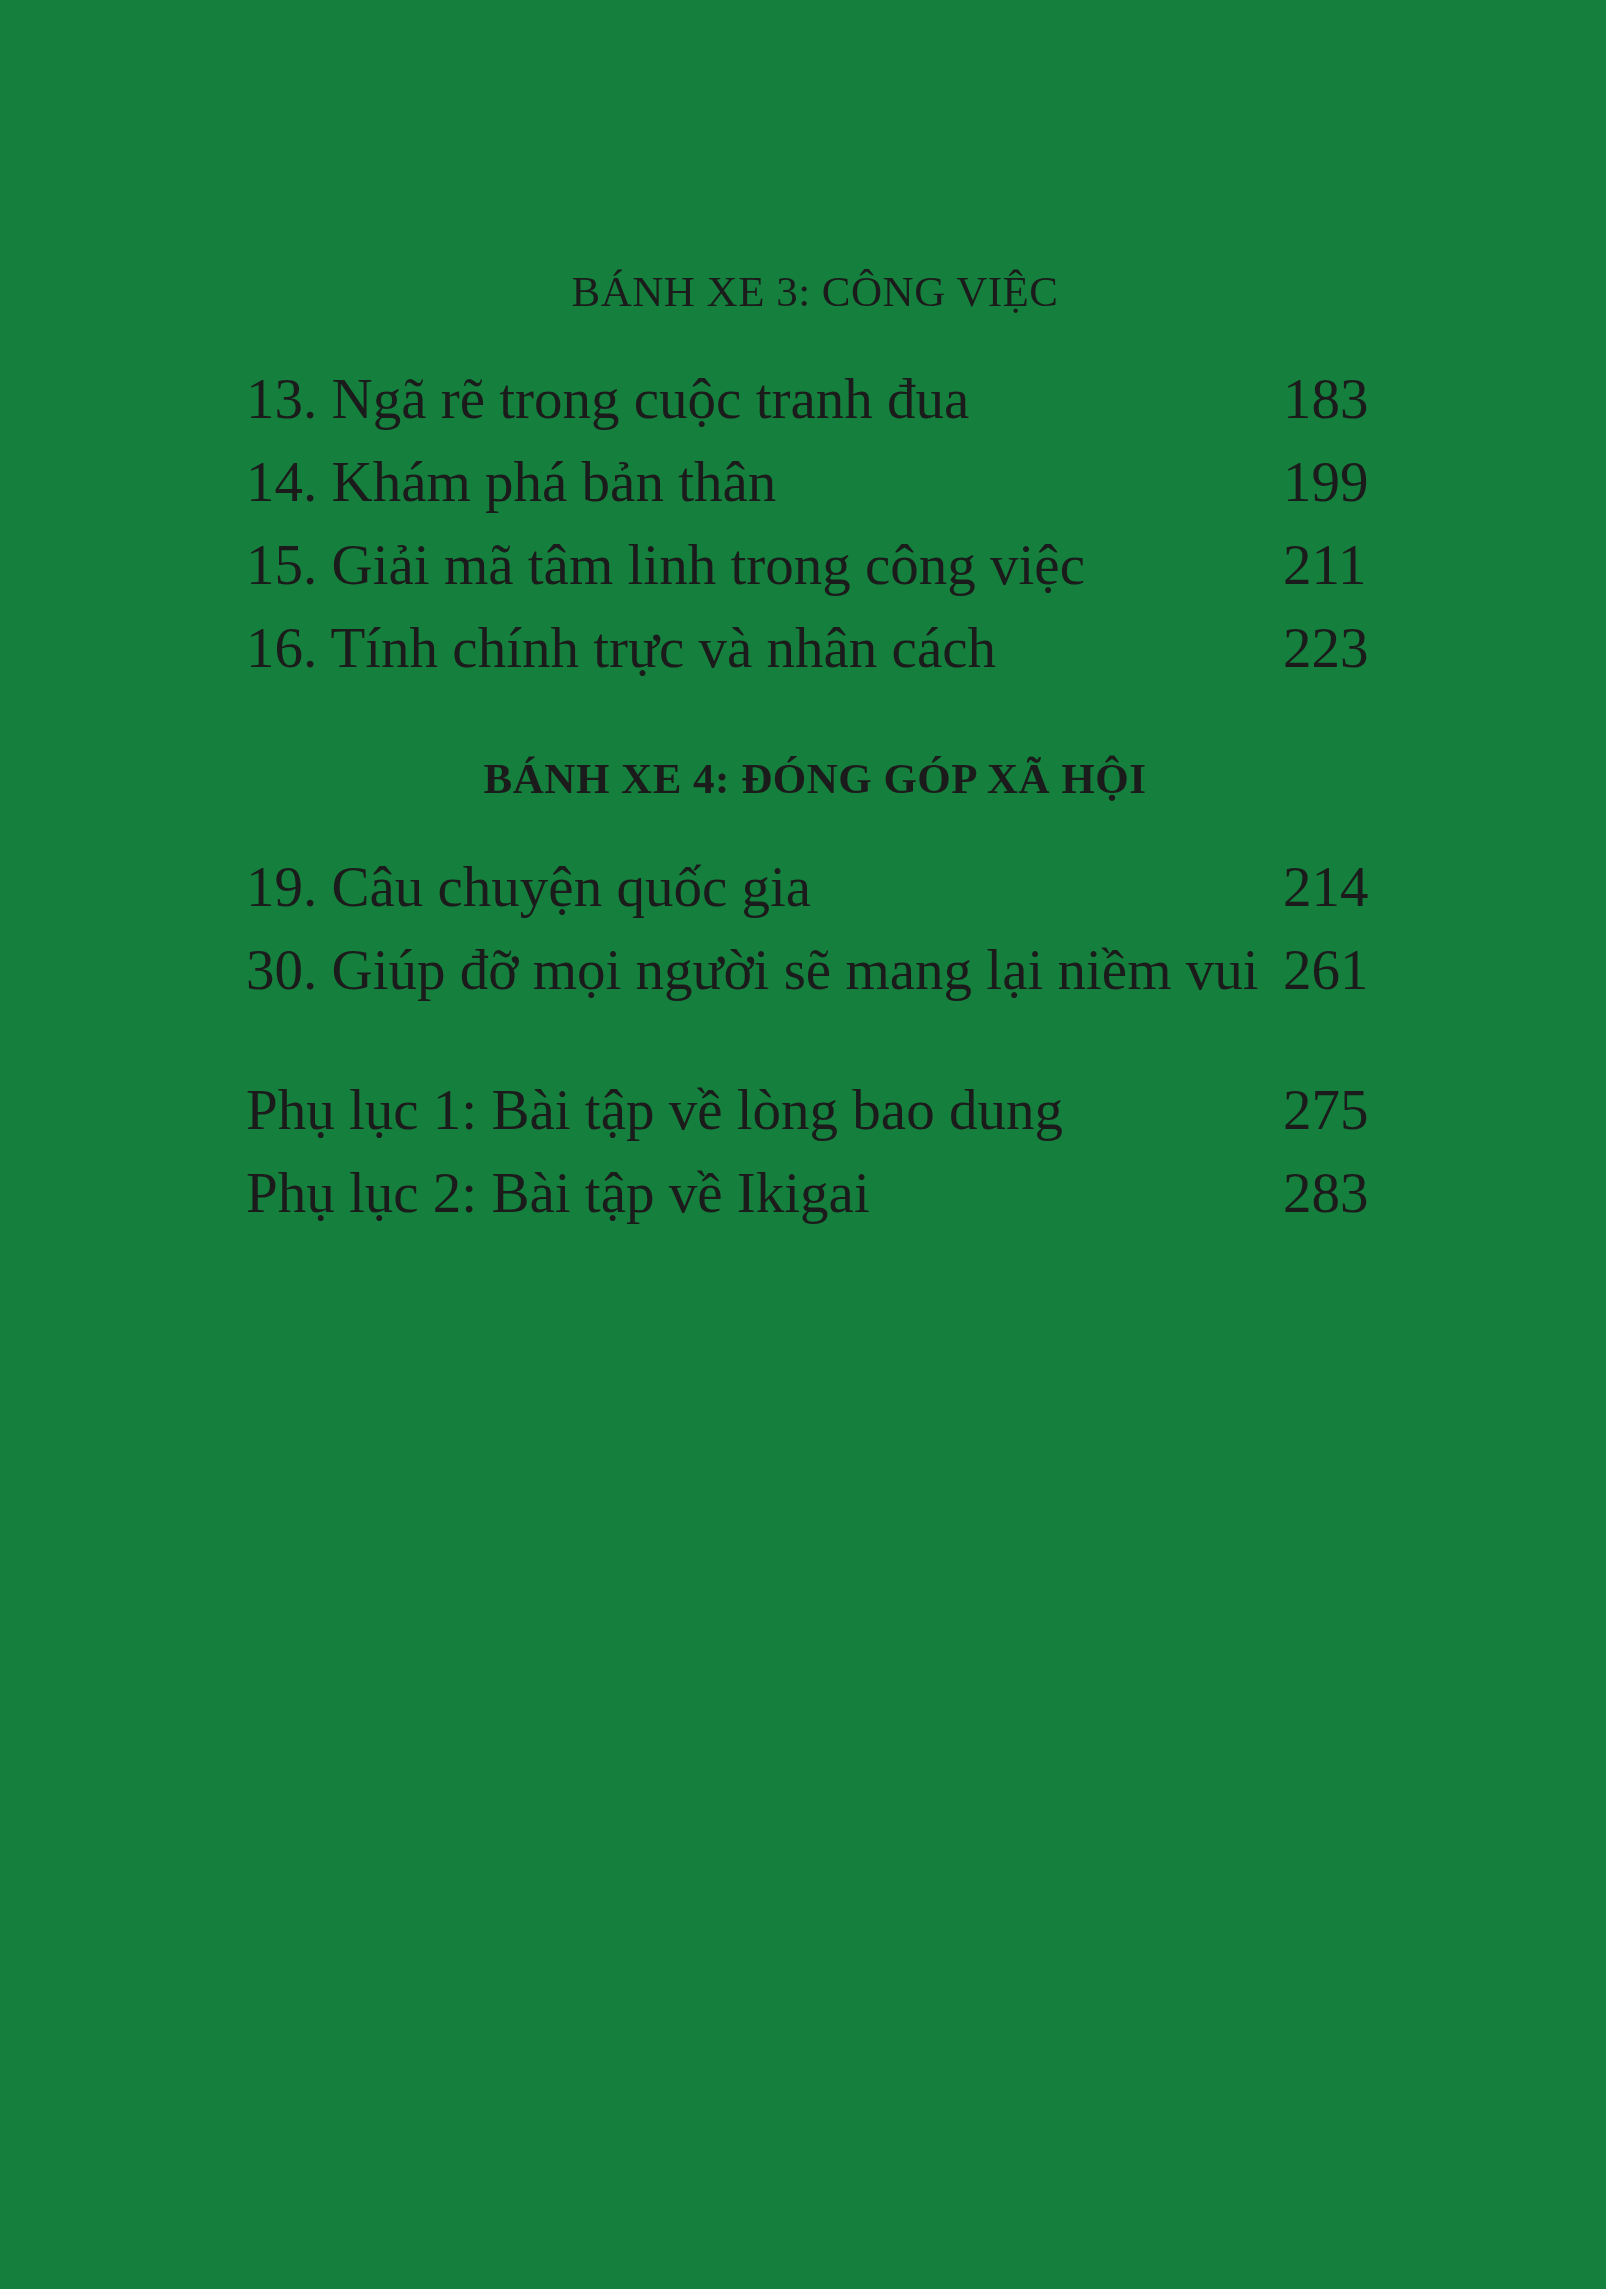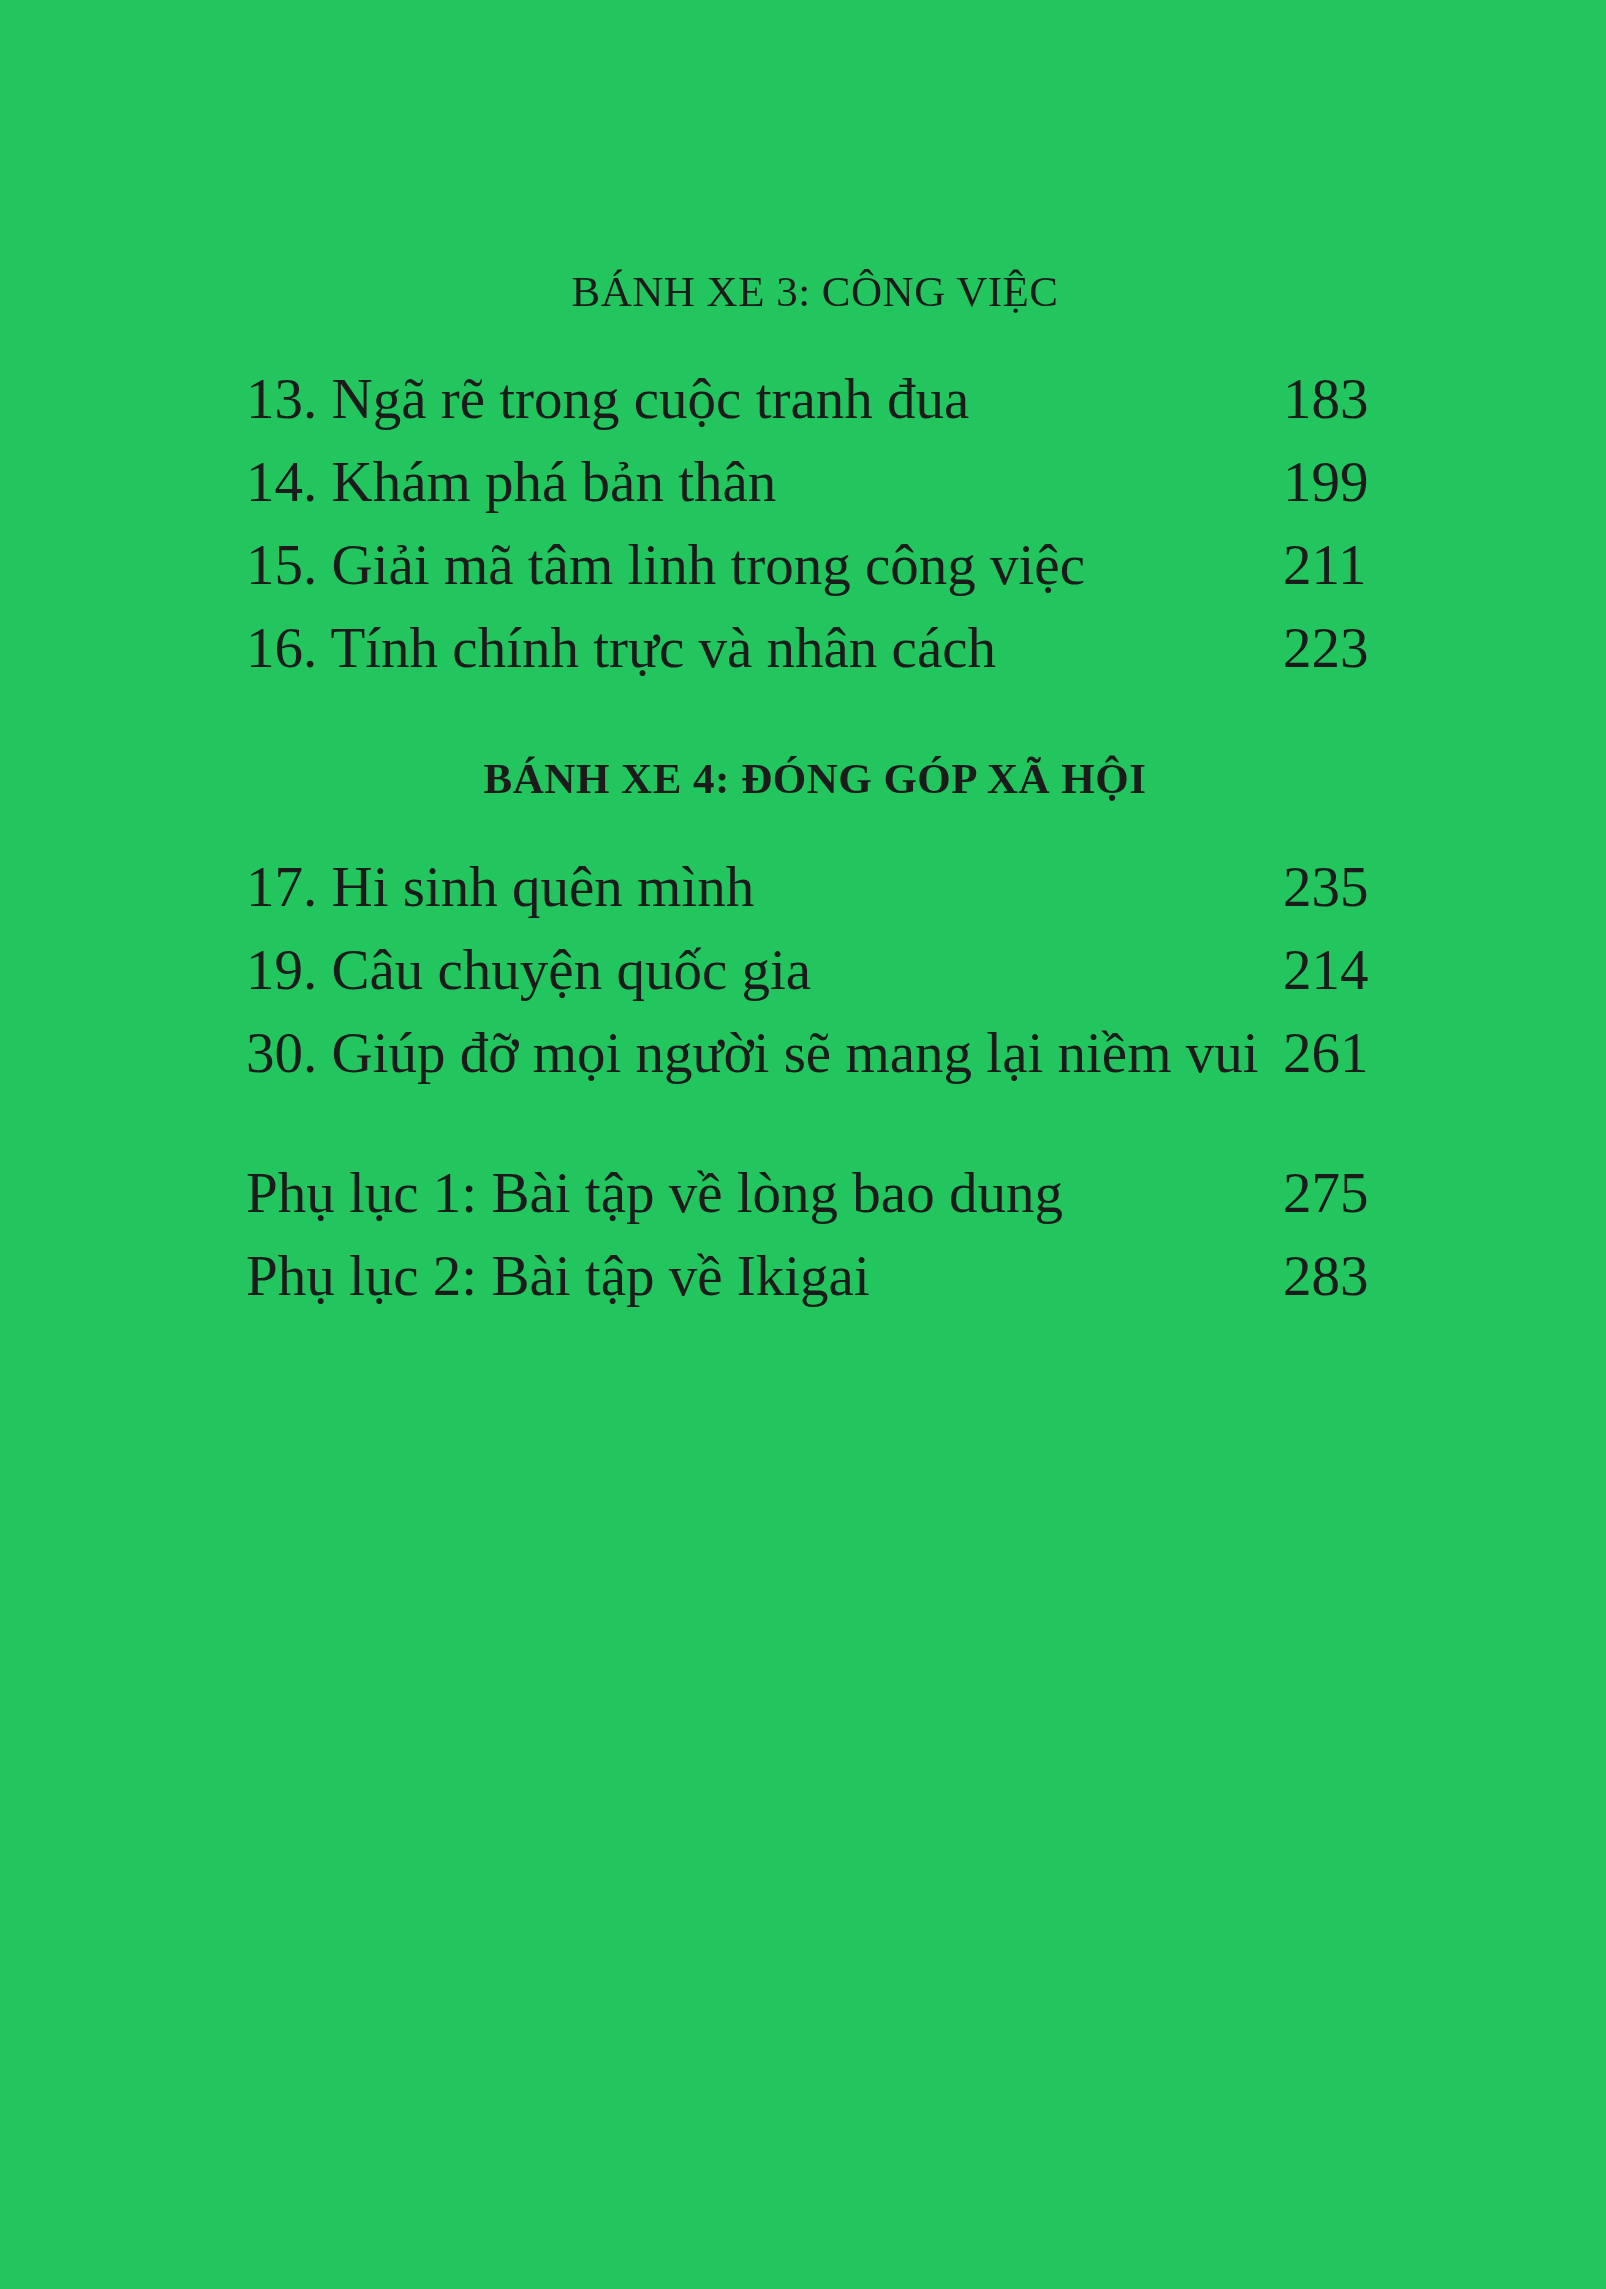--- a/index.html
+++ b/index.html
@@ -4,21 +4,21 @@
 <style>
   html, body {
     margin: 0;
     padding: 0;
     background: #ffffff;
   }
   .page {
     position: relative;
     width: 1606px;
     height: 2289px;
-    background: #22c55e;
+    background: #15803d;
     box-sizing: border-box;
     padding: 268px 222px 0 246px;
     font-family: "Liberation Serif", "DejaVu Serif", serif;
     color: #1b1b1b;
   }
   .section-heading {
     margin: 0;
     text-align: center;
     font-size: 43px;
     font-weight: normal;
@@ -76,24 +76,20 @@
     <div class="toc-row">
       <span class="title">16. Tính chính trực và nhân cách</span>
       <span class="pagenum">223</span>
     </div>
   </div>
 
   <h2 class="section-heading second">BÁNH XE 4: ĐÓNG GÓP XÃ HỘI</h2>
 
   <div class="entries">
     <div class="toc-row">
-      <span class="title">17. Hi sinh quên mình</span>
-      <span class="pagenum">235</span>
-    </div>
-    <div class="toc-row">
       <span class="title">19. Câu chuyện quốc gia</span>
       <span class="pagenum">214</span>
     </div>
     <div class="toc-row">
       <span class="title">30. Giúp đỡ mọi người sẽ mang lại niềm vui</span>
       <span class="pagenum">261</span>
     </div>
   </div>
 
   <div class="entries appendix">

